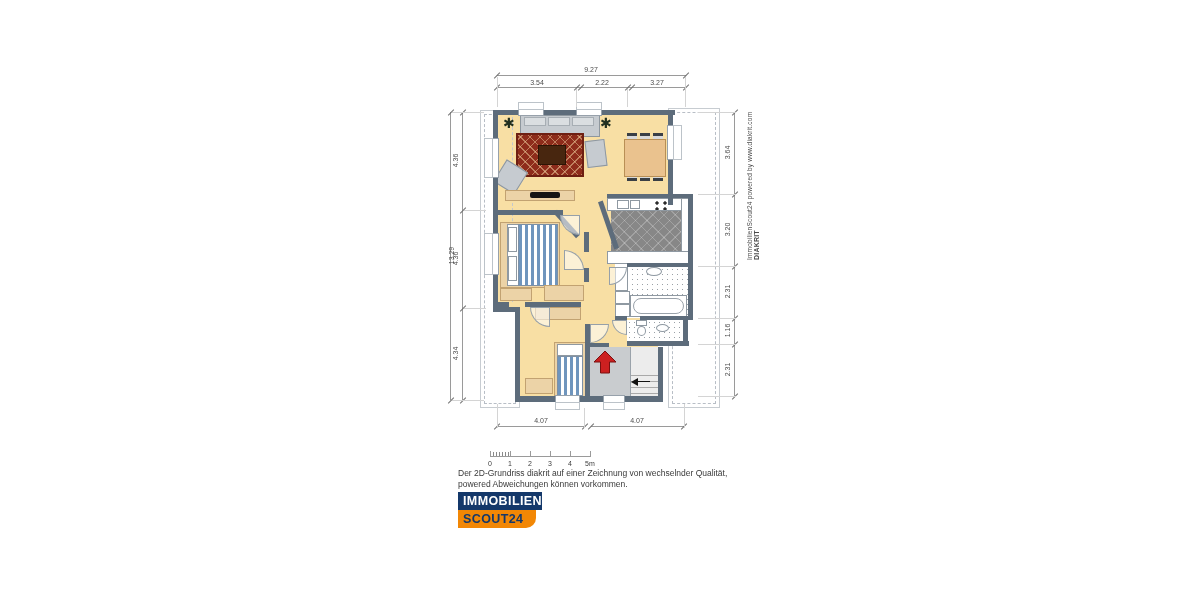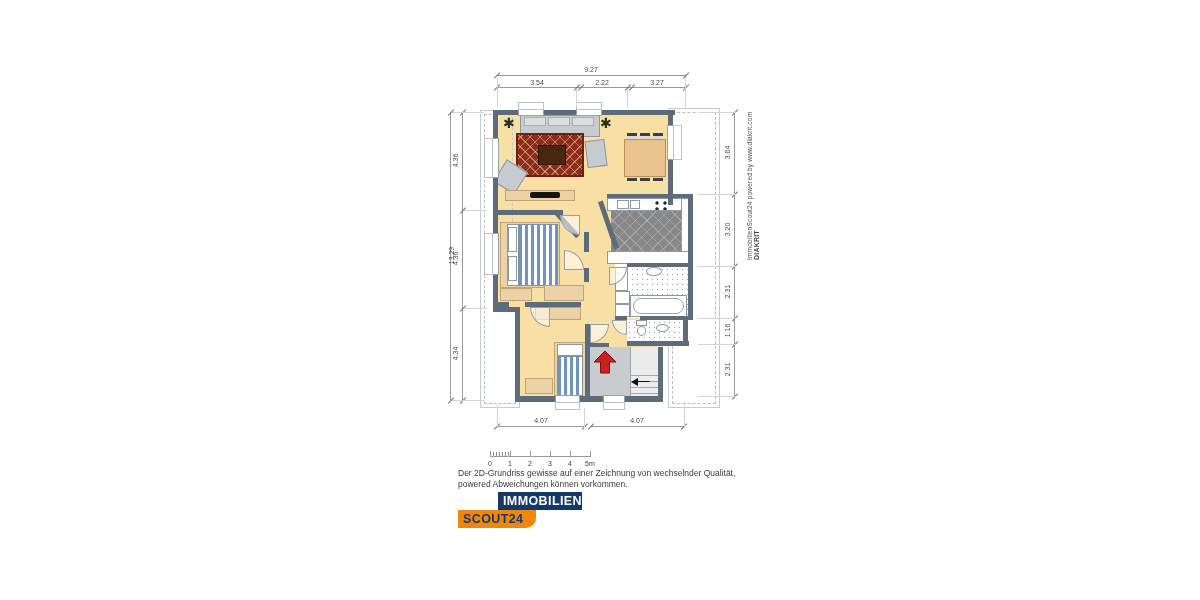--- a/index.html
+++ b/index.html
@@ -43,21 +43,21 @@
   .ext{position:absolute;background:#d4d4d4;}
   .tick{position:absolute;width:8px;height:1px;background:#707070;transform:rotate(-45deg);}
   .dlabel{position:absolute;font-size:7px;color:#4d4d4d;white-space:nowrap;text-align:center;}
   .vlabel{position:absolute;font-size:7px;color:#4d4d4d;white-space:nowrap;transform:rotate(-90deg);transform-origin:center center;text-align:center;}
   
   #watermark{position:absolute;left:306px;top:200px;width:165px;transform:rotate(-90deg);
     transform-origin:0 0;font-size:6.5px;color:#4a4a4a;letter-spacing:.2px;}
   #watermark b{font-size:7px;}
   .disc{position:absolute;font-size:8.5px;line-height:11px;color:#3a3a3a;white-space:nowrap;}
   .logo-top{background:#14386a;color:#ffffff;width:84px;height:18px;font-weight:bold;
-    font-size:12.5px;line-height:18px;padding-left:5px;letter-spacing:.4px;box-sizing:border-box;margin-left:40px;}
+    font-size:12.5px;line-height:18px;padding-left:5px;letter-spacing:.4px;box-sizing:border-box;}
   .logo-bot{background:#f28705;color:#14386a;width:78px;height:18px;font-weight:bold;
     font-size:12.5px;line-height:18px;padding-left:5px;letter-spacing:.4px;box-sizing:border-box;
     border-radius:0 0 10px 0;}
   .scl{position:absolute;font-size:7px;color:#3c3c3c;}
 </style>
 </head>
 <body>
 
 <div id="stage">
  <div id="content">
@@ -267,21 +267,21 @@
   <div class="scl" style="left:68px;top:400px">1</div>
   <div class="scl" style="left:88px;top:400px">2</div>
   <div class="scl" style="left:108px;top:400px">3</div>
   <div class="scl" style="left:128px;top:400px">4</div>
   <div class="scl" style="left:145px;top:400px">5m</div>
 
   <div id="watermark">
     <span>ImmobilienScout24 powered by www.diakrit.com </span><b>DIAKRIT</b>
   </div>
 
-  <div class="disc" style="left:18px;top:408px">Der 2D-Grundriss gewisse auf einer Zeichnung von wechselnder Qualität,</div>
+  <div class="disc" style="left:18px;top:408px">Der 2D-Grundriss diakrit auf einer Zeichnung von wechselnder Qualität,</div>
   <div class="disc" style="left:18px;top:419px">powered Abweichungen können vorkommen.</div>
 
   <div class="abs" style="left:18px;top:432px">
     <div class="logo-top">IMMOBILIEN</div>
     <div class="logo-bot">SCOUT24</div>
   </div>
 
  </div>
 </div>
 

